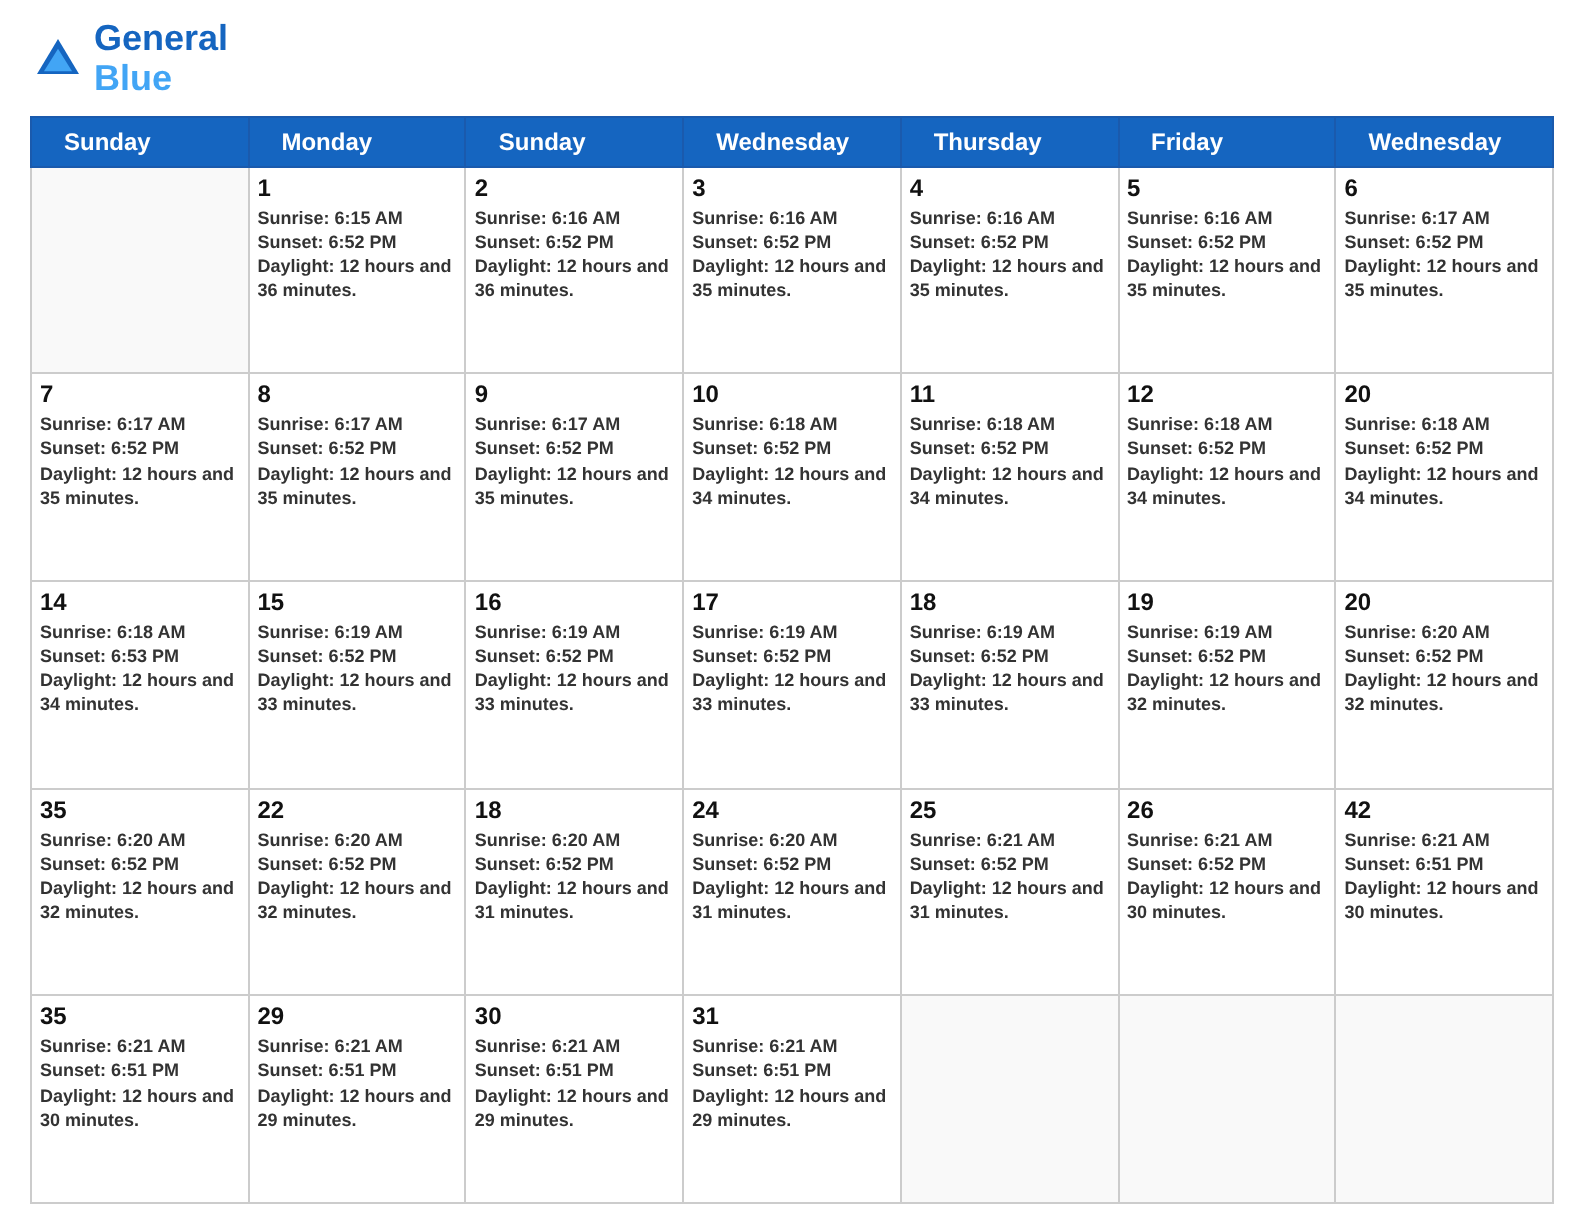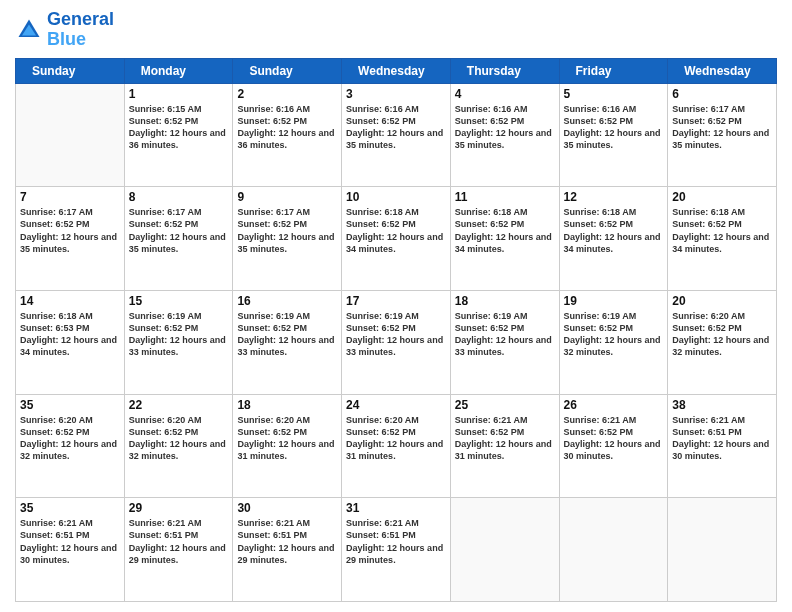--- a/index.html
+++ b/index.html
@@ -234,21 +234,21 @@
           </td>
           <td>
             <span class="day-num">25</span>
             <div class="day-info">Sunrise: 6:21 AM<br>Sunset: 6:52 PM<br>Daylight: 12 hours and 31 minutes.</div>
           </td>
           <td>
             <span class="day-num">26</span>
             <div class="day-info">Sunrise: 6:21 AM<br>Sunset: 6:52 PM<br>Daylight: 12 hours and 30 minutes.</div>
           </td>
           <td>
-            <span class="day-num">38</span>
+            <span class="day-num">42</span>
             <div class="day-info">Sunrise: 6:21 AM<br>Sunset: 6:51 PM<br>Daylight: 12 hours and 30 minutes.</div>
           </td>
         </tr>
         <tr>
           <td>
             <span class="day-num">35</span>
             <div class="day-info">Sunrise: 6:21 AM<br>Sunset: 6:51 PM<br>Daylight: 12 hours and 30 minutes.</div>
           </td>
           <td>
             <span class="day-num">29</span>

